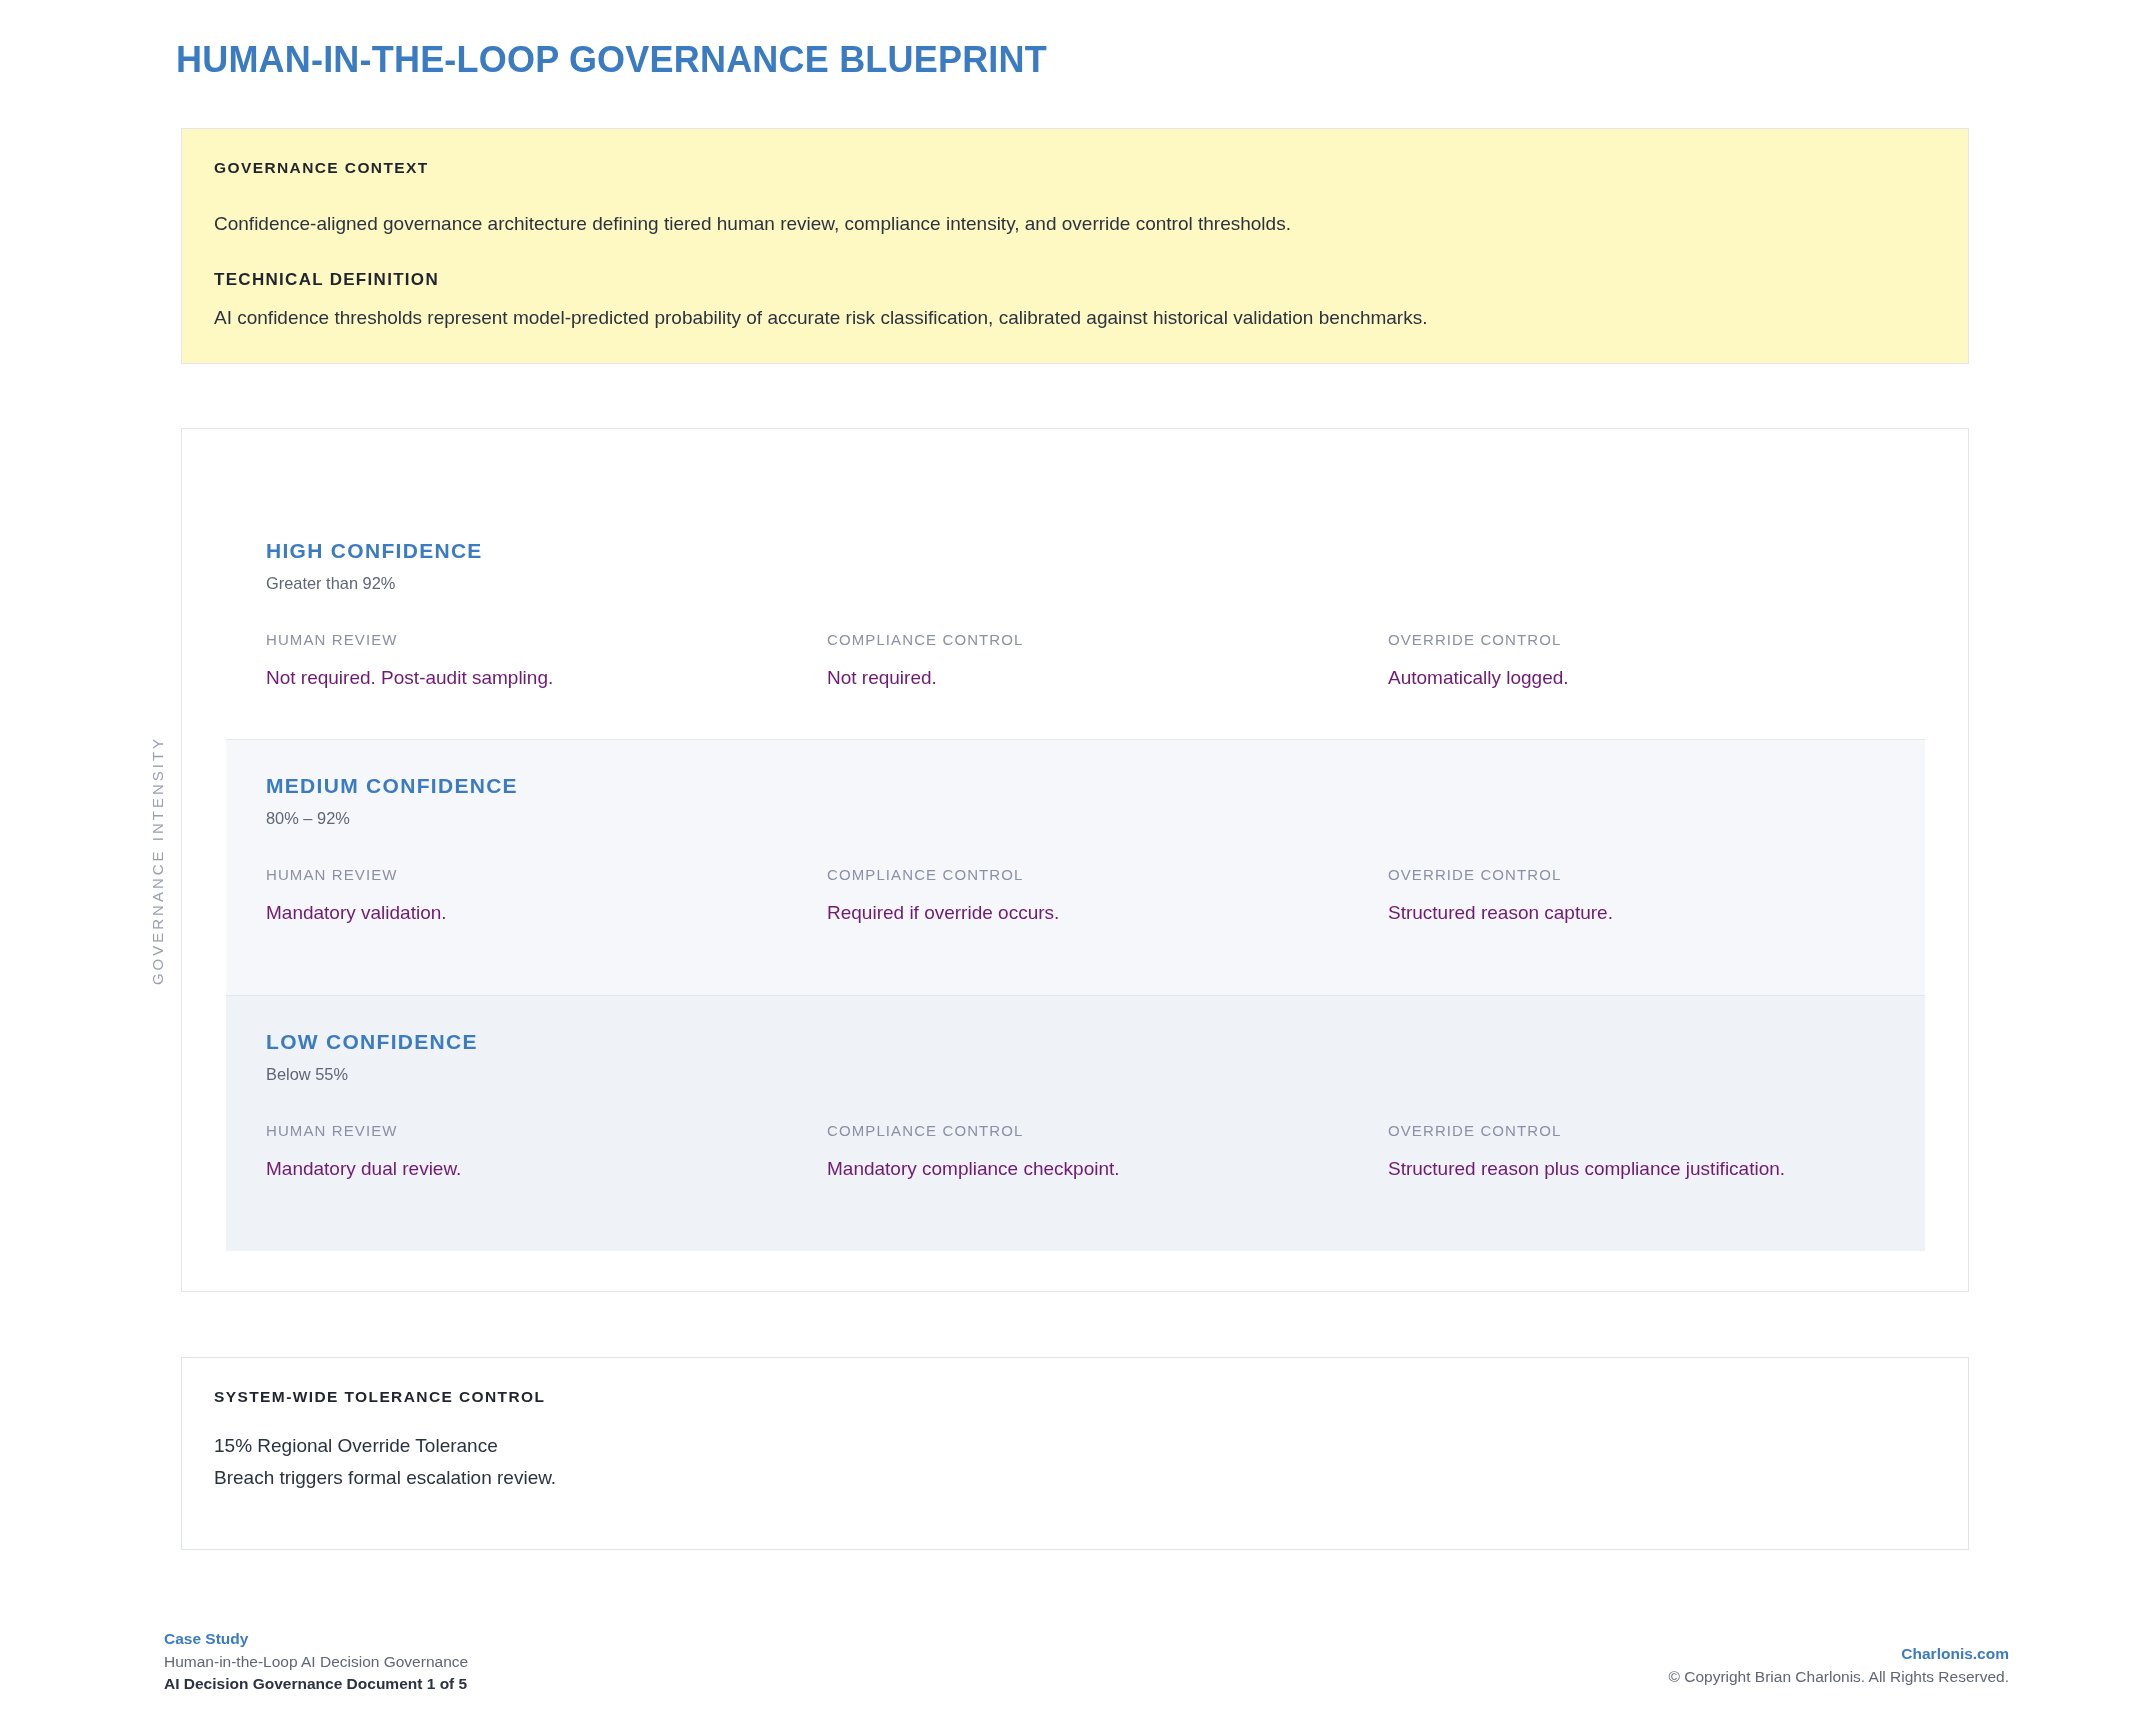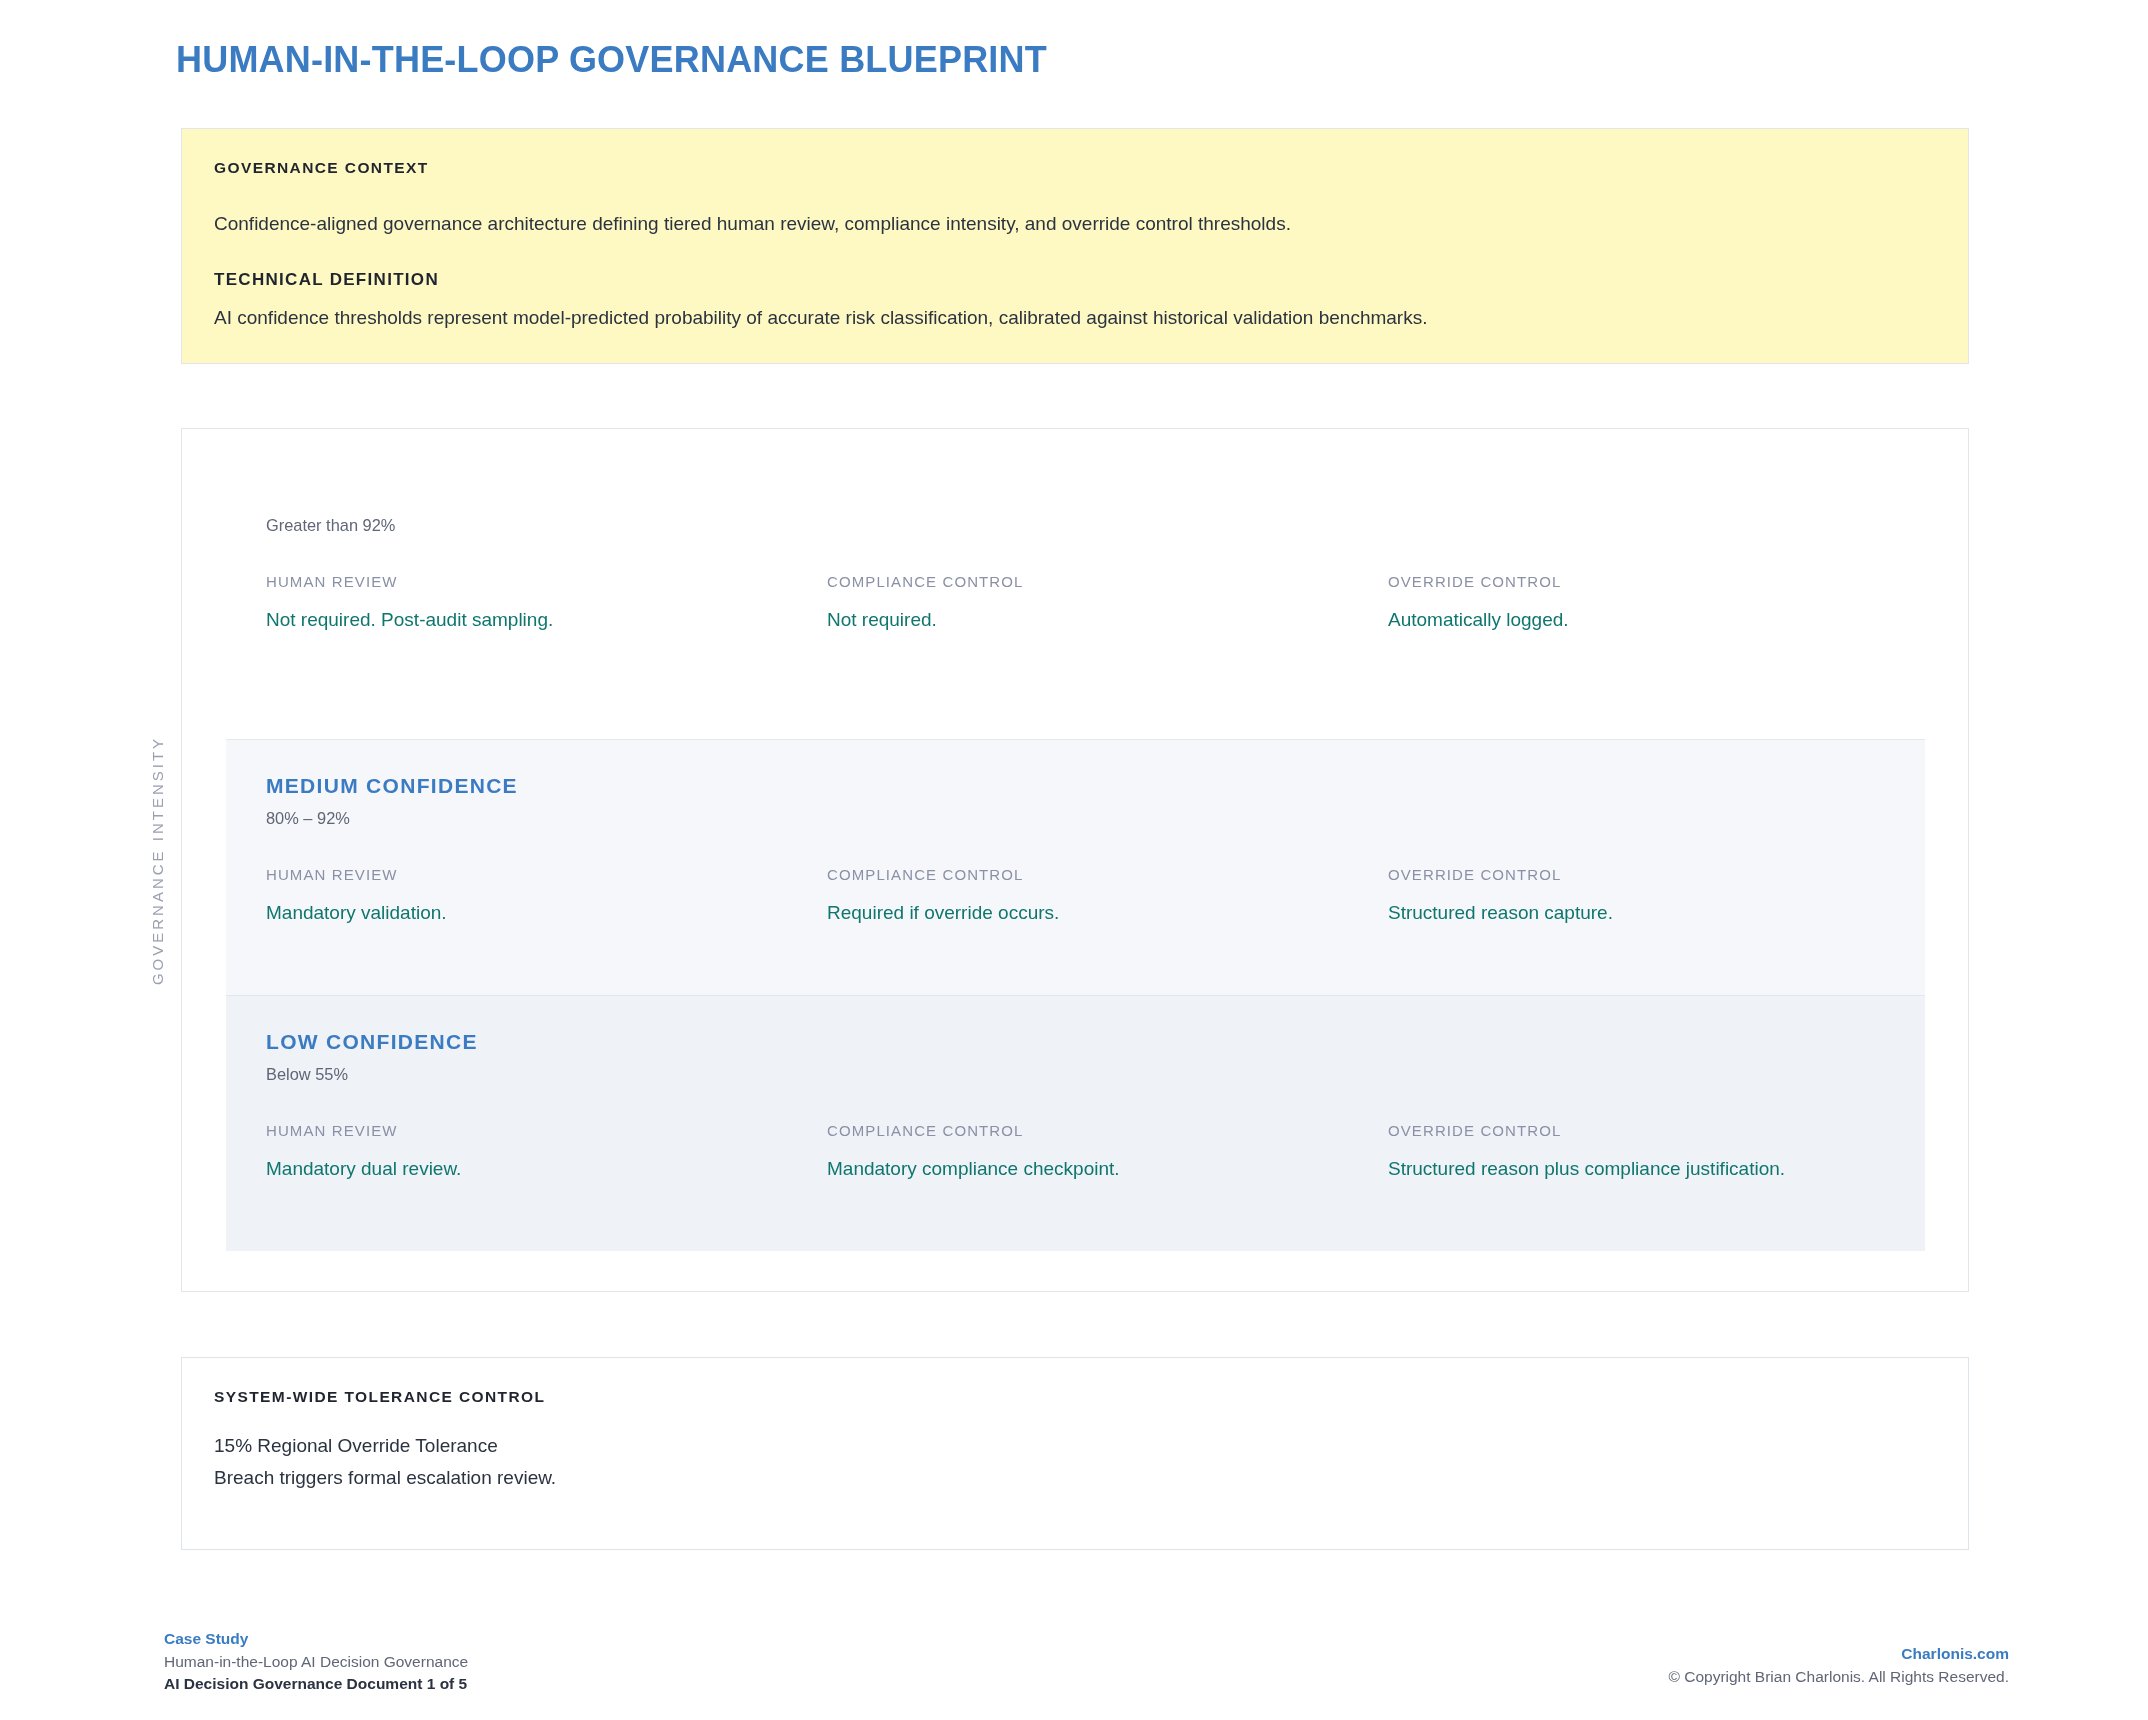--- a/index.html
+++ b/index.html
@@ -158,21 +158,21 @@
   }
   .col-label {
     font-size: 15px;
     letter-spacing: 1.1px;
     color: #8a90a5;
     font-weight: 400;
   }
   .col-value {
     font-size: 19px;
     line-height: 25px;
-    color: #0f766e;
+    color: #701a75;
     margin-top: 17px;
   }
 
   
   .tolerance-box {
     position: absolute;
     left: 181px;
     top: 1357px;
     width: 1788px;
     height: 193px;
@@ -246,20 +246,21 @@
     </div>
   </div>
 
   <div class="axis-label">
     <span>GOVERNANCE INTENSITY</span>
   </div>
 
   <div class="matrix-panel">
 
     <div class="tier high">
+      <div class="tier-name">HIGH CONFIDENCE</div>
       <div class="tier-range">Greater than 92%</div>
       <div class="cols">
         <div class="col">
           <div class="col-label">HUMAN REVIEW</div>
           <div class="col-value">Not required. Post-audit sampling.</div>
         </div>
         <div class="col">
           <div class="col-label">COMPLIANCE CONTROL</div>
           <div class="col-value">Not required.</div>
         </div>

